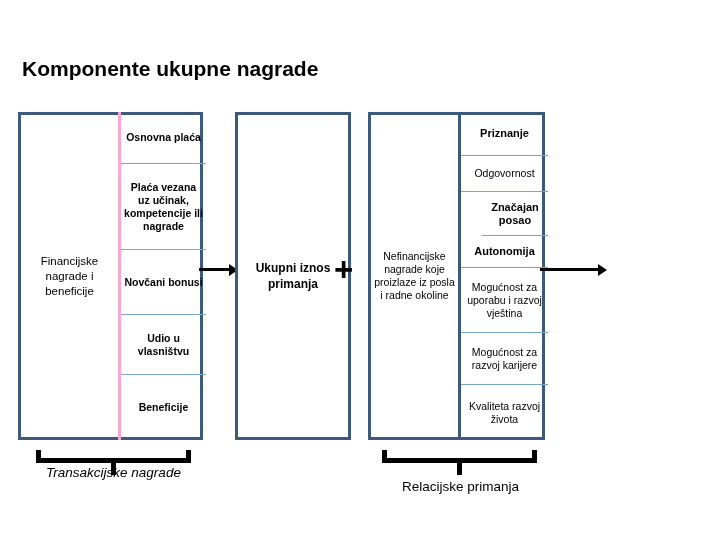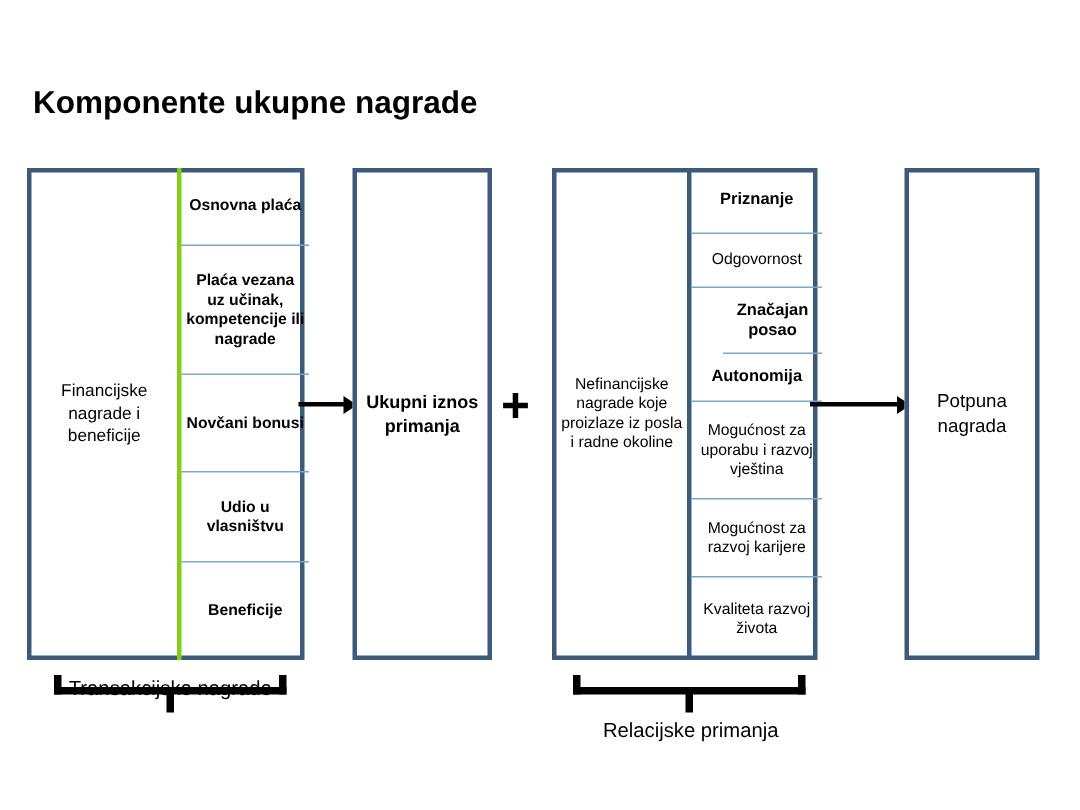--- a/index.html
+++ b/index.html
@@ -31,34 +31,34 @@
   
   #box-financial{left:18px;top:112px;width:185px;height:328px;}
   #fin-label{
     position:absolute;left:0px;top:0px;width:97px;height:322px;
     display:flex;align-items:center;justify-content:center;
     text-align:center;font-size:11.5px;line-height:15px;
     box-sizing:border-box;padding:0 2px;
   }
   #fin-sub{
     position:absolute;left:97px;top:-3px;width:88px;height:328px;
-    box-sizing:border-box;border-left:3px solid #84cc16;
+    box-sizing:border-box;border-left:3px solid #f9a8d4;
     display:flex;flex-direction:column;
   }
   #fin-sub .cell{
     box-sizing:border-box;
     border-bottom:1px solid #7BA7C7;
     display:flex;align-items:center;justify-content:center;
     text-align:center;font-size:10.5px;line-height:13px;font-weight:bold;
     padding:0 3px;
   }
   #fin-sub .cell:last-child{border-bottom:none;}
 
   
-  #box-total{left:235px;top:112px;width:93px;height:328px;
+  #box-total{left:235px;top:112px;width:116px;height:328px;
     display:flex;align-items:center;justify-content:center;}
   #box-total .inner{
     text-align:center;font-size:12px;line-height:16px;font-weight:bold;
   }
 
   
   #plus{
     position:absolute;left:334px;top:253px;
     font-size:33px;line-height:33px;font-weight:bold;color:#000;
     font-family:"Liberation Sans", sans-serif;
@@ -126,21 +126,21 @@
     position:absolute;top:12px;width:5px;height:13px;background:#000;
   }
   .brace-label{
     position:absolute;text-align:center;
     font-size:13.5px;line-height:17px;color:#000;
   }
   #brace1{left:36px;top:450px;width:155px;}
   #brace1 .stem{left:75px;}
   #brace2{left:382px;top:450px;width:155px;}
   #brace2 .stem{left:75px;}
-  #brace1-label{left:0px;top:450px;width:227px;}
+  #brace1-label{left:0px;top:464px;width:227px;font-style:italic;}
   #brace2-label{left:347px;top:478px;width:227px;}
 </style>
 </head>
 <body>
 
 <div id="slide">
 
   <div id="title">Komponente ukupne nagrade</div>
 
   <div class="mainbox" id="box-financial">
@@ -176,23 +176,20 @@
       <div class="cell" style="flex:0 0 52px;">Mogućnost za razvoj karijere</div>
       <div class="cell" style="flex:1 1 auto;">Kvaliteta razvoj života</div>
     </div>
   </div>
 
   <div class="arrow" id="arrow2">
     <div class="shaft"></div>
     <div class="head"></div>
   </div>
 
-  <div class="mainbox" id="box-totalreward">
-    <div class="inner">Potpuna nagrada</div>
-  </div>
 
   <div class="brace" id="brace1">
     <div class="tipL"></div>
     <div class="bar"></div>
     <div class="tipR"></div>
     <div class="stem"></div>
   </div>
   <div class="brace-label" id="brace1-label">Transakcijske nagrade</div>
 
   <div class="brace" id="brace2">

